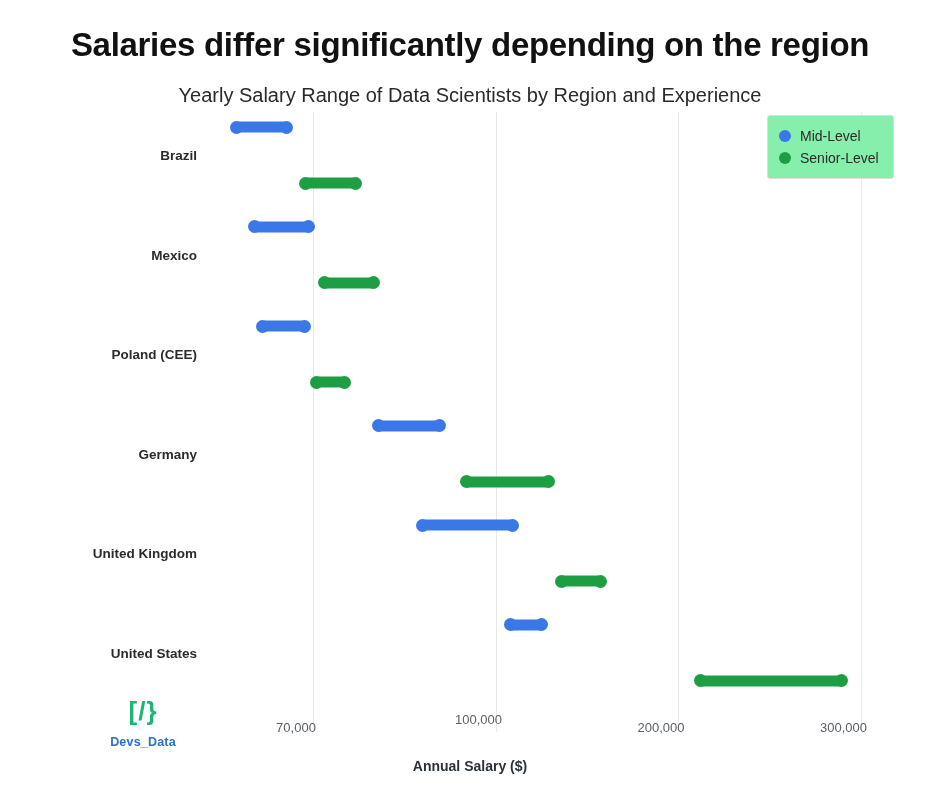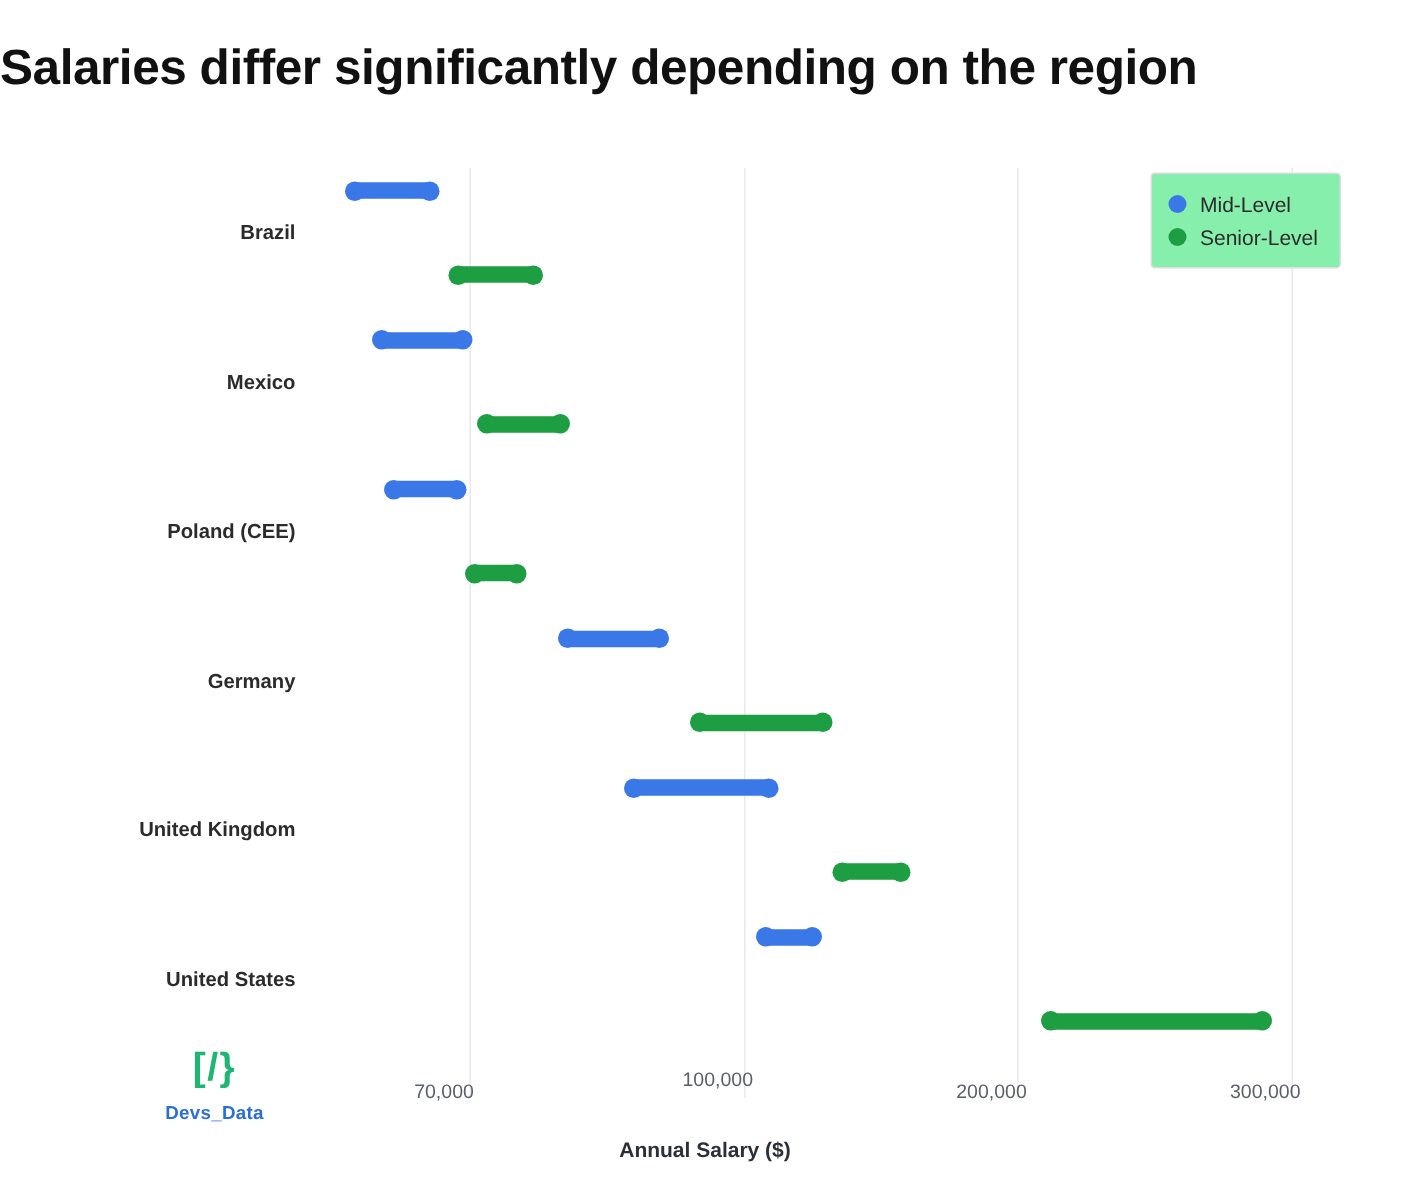--- a/index.html
+++ b/index.html
@@ -18,20 +18,21 @@
     width: 940px;
     height: 788px;
   }
 
   
   #chart-title {
     position: absolute;
     left: 0;
     top: 26px;
     width: 940px;
+    text-align: center;
     font-size: 33px;
     font-weight: bold;
     color: #111111;
     letter-spacing: -0.3px;
   }
   #chart-subtitle {
     position: absolute;
     left: 0;
     top: 84px;
     width: 940px;
@@ -158,20 +159,21 @@
     letter-spacing: 0.2px;
   }
 </style>
 </head>
 <body>
 
 <div id="chart-root">
 
   <div id="chart-title">Salaries differ significantly depending on the region</div>
 
+  <div id="chart-subtitle">Yearly Salary Range of Data Scientists by Region and Experience</div>
 
   <div id="plot-area">
     <div id="gridlines">
         <div class="gridline" style="left: 313px;"></div>
         <div class="gridline" style="left: 495.5px;"></div>
         <div class="gridline" style="left: 678px;"></div>
         <div class="gridline" style="left: 860.5px;"></div>
       </div>
     <div id="marks">
         <div class="dumbbell" title="Mid-Level Brazil" style="left: 233.95px; width: 54.75px; top: 15px; background: rgb(59, 120, 231);">

